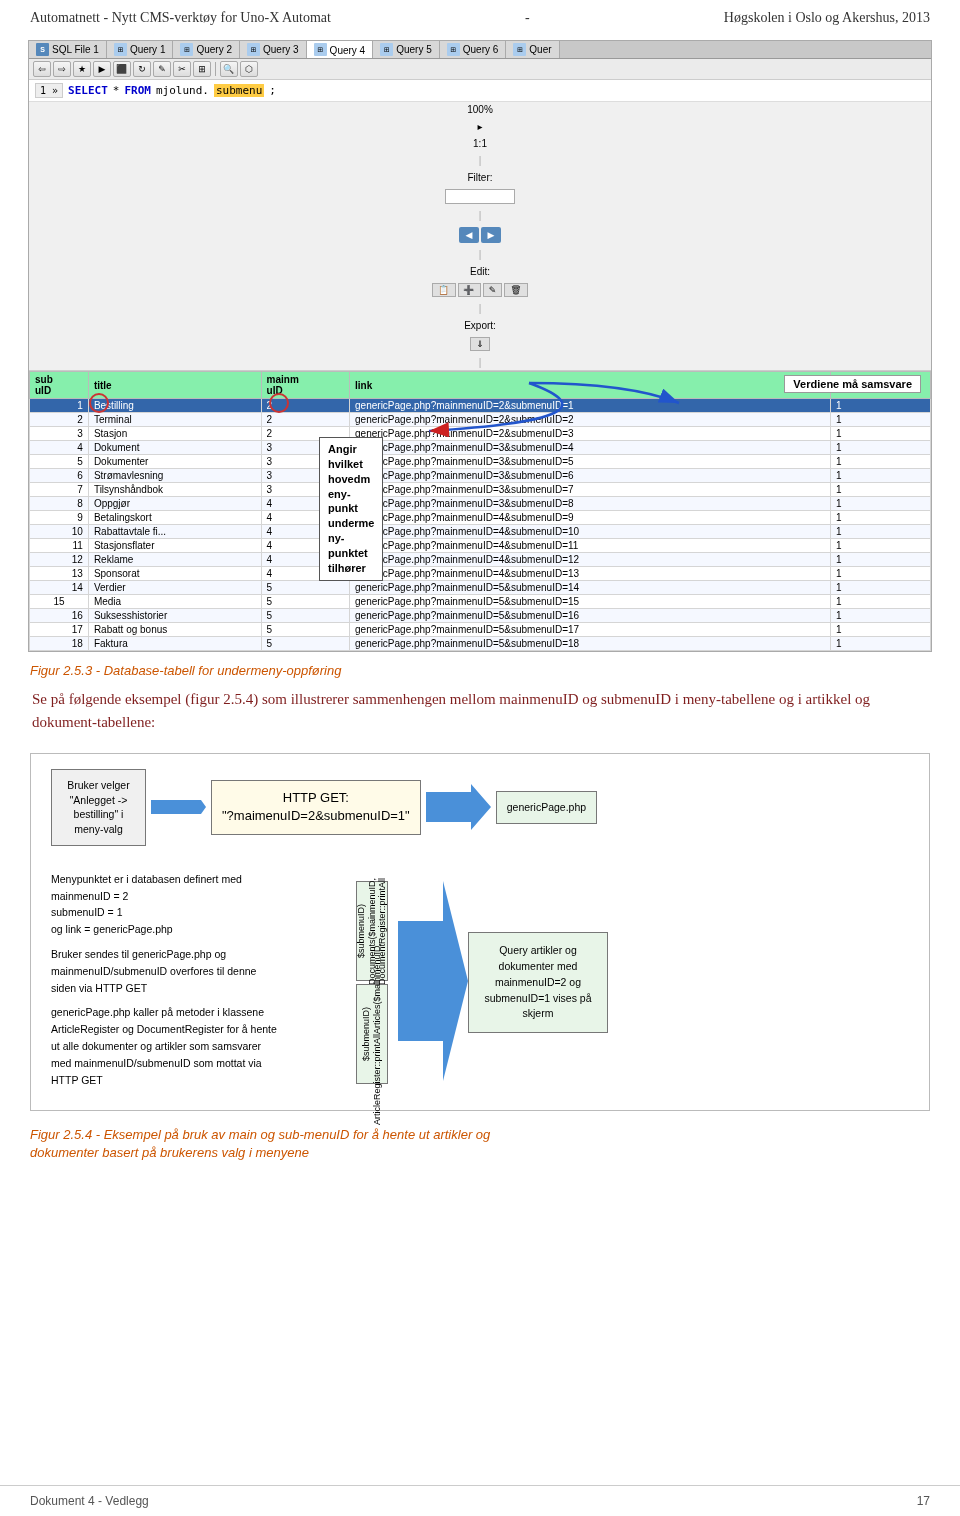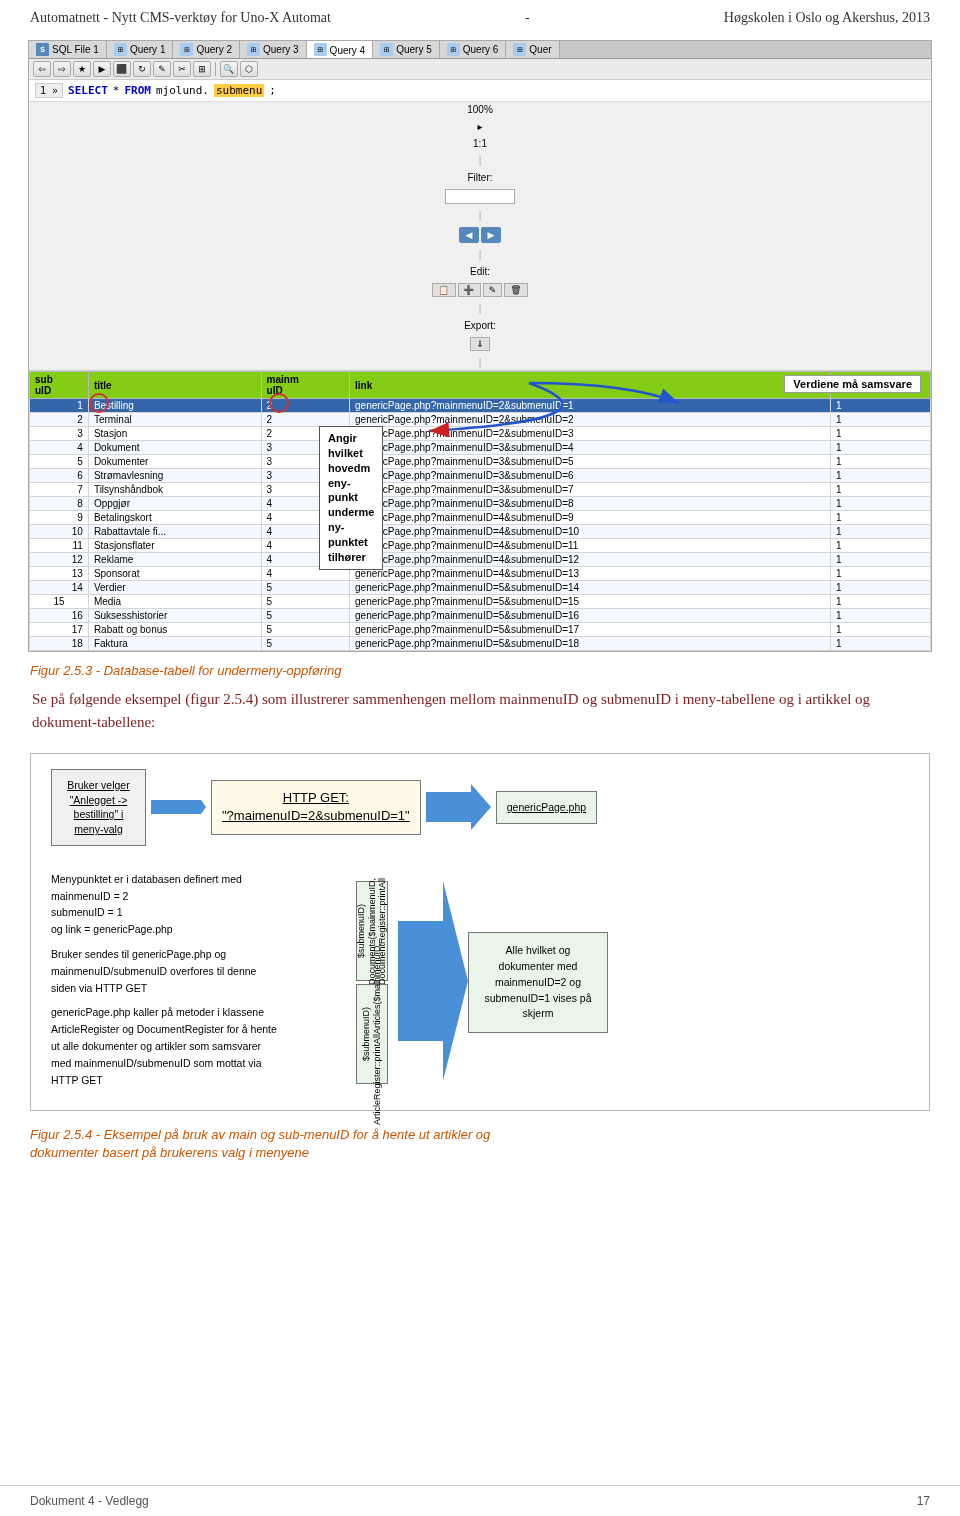--- a/index.html
+++ b/index.html
@@ -54,21 +54,20 @@
       padding: 15px 20px;
       margin: 10px 30px;
       background: #fff;
     }
 
     .top-flow-row {
       display: flex;
       align-items: center;
       gap: 5px;
       margin-bottom: 25px;
-      text-decoration: underline;
     }
 
     .box-user {
       border: 1px solid #777;
       background: #f0f0f0;
       padding: 8px 10px;
       font-family: Arial, sans-serif;
       font-size: 10.5px;
       line-height: 1.4;
       min-width: 95px;
@@ -281,21 +280,21 @@
     }
 
     
     .mock-table {
       width: 100%;
       border-collapse: collapse;
       font-family: Arial, sans-serif;
       font-size: 10px;
     }
     .mock-table th {
-      background: #84cc16;
+      background: #86efac;
       border: 1px solid #bbb;
       padding: 2px 5px;
       text-align: left;
       font-size: 10px;
       font-weight: bold;
     }
     .mock-table td {
       border: 1px solid #d5d5d5;
       padding: 1px 5px;
       font-size: 10px;
@@ -414,21 +413,21 @@
     <button class="filt-btn">⇓</button>
     <span style="margin:0 5px;color:#aaa">|</span>
   </div>
 
   <div style="position:relative;">
 
     <div style="position:absolute;right:10px;top:4px;background:white;border:1px solid #999;padding:2px 8px;font-family:Arial,sans-serif;font-size:11px;font-weight:bold;z-index:10;">
       <span>Verdiene må samsvare</span>
     </div>
 
-    <div style="position:absolute;left:290px;top:55px;background:white;border:1.5px solid #555;padding:4px 8px;font-family:Arial,sans-serif;font-size:11px;font-weight:bold;line-height:1.35;z-index:10;">
+    <div style="position:absolute;left:290px;top:66px;background:white;border:1.5px solid #555;padding:4px 8px;font-family:Arial,sans-serif;font-size:11px;font-weight:bold;line-height:1.35;z-index:10;">
       <div>Angir</div>
       <div>hvilket</div>
       <div>hovedm</div>
       <div>eny-</div>
       <div>punkt</div>
       <div>underme</div>
       <div>ny-</div>
       <div>punktet</div>
       <div>tilhører</div>
     </div>
@@ -675,21 +674,21 @@
         </div>
       </div>
 
       <div class="big-arrow-svg">
         <svg width="80" height="220">
           <polygon points="10,50 55,50 55,10 80,110 55,210 55,170 10,170" fill="#4a90d9"></polygon>
         </svg>
       </div>
 
       <div class="result-final-box">
-        <div>Alle hvilket og</div>
+        <div>Query artikler og</div>
         <div>dokumenter med</div>
         <div>mainmenuID=2 og</div>
         <div>submenuID=1 vises på</div>
         <div>skjerm</div>
       </div>
     </div>
   </div>
 </div>
 
 <div class="figure-caption-2">

